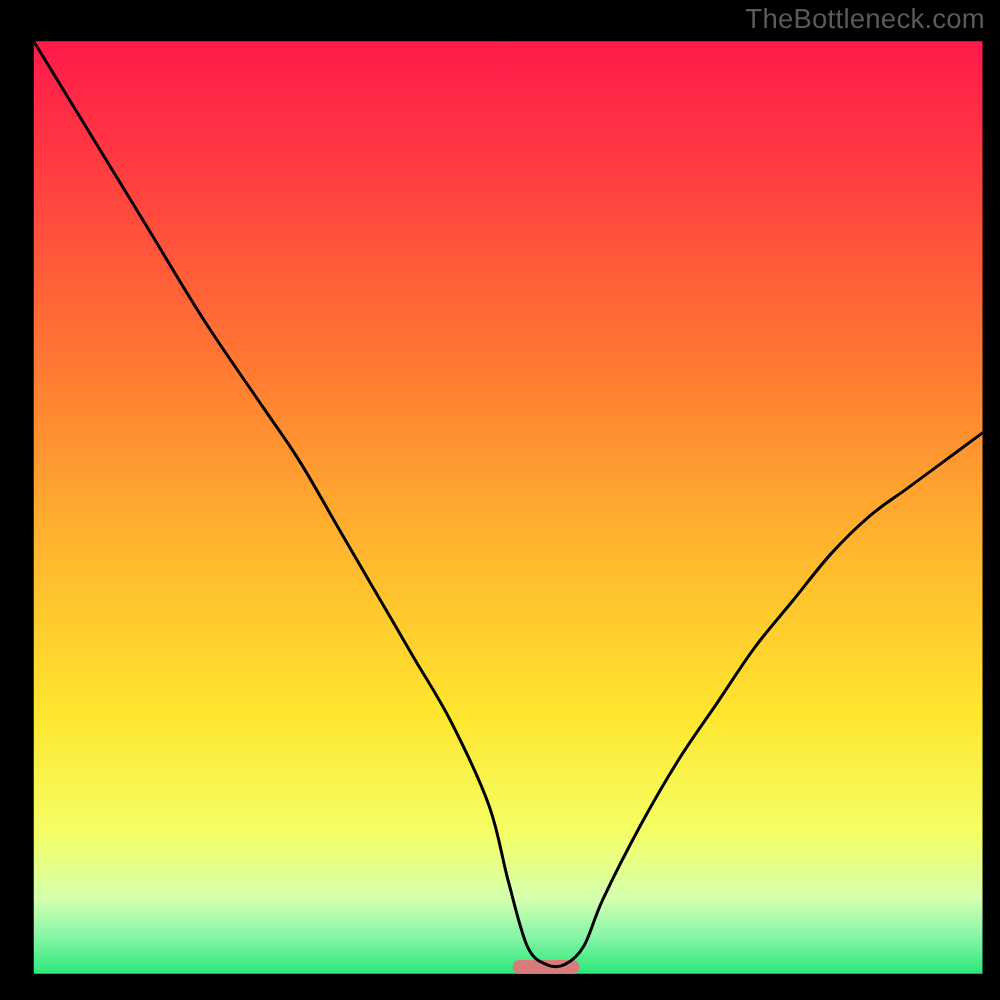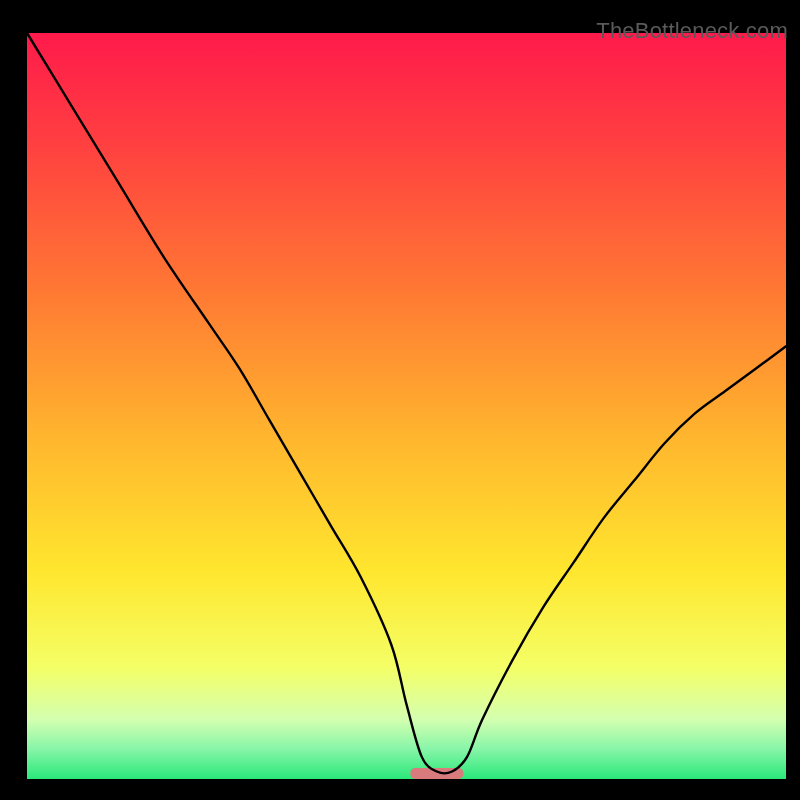--- a/index.html
+++ b/index.html
@@ -5,21 +5,21 @@
   * { margin: 0; padding: 0; box-sizing: border-box; }
   html, body { width: 800px; height: 800px; overflow: hidden; background: #000; }
   .container {
     position: relative;
     width: 800px;
     height: 800px;
     background: #000;
   }
   .watermark {
     position: absolute;
-    top: 18px;
+    top: 2px;
     right: 12px;
     font-family: Arial, Helvetica, sans-serif;
     font-size: 22px;
     color: #5a5a5a;
     font-weight: 500;
     letter-spacing: 0.2px;
     z-index: 5;
     text-align: right;
   }
   svg.plot {

